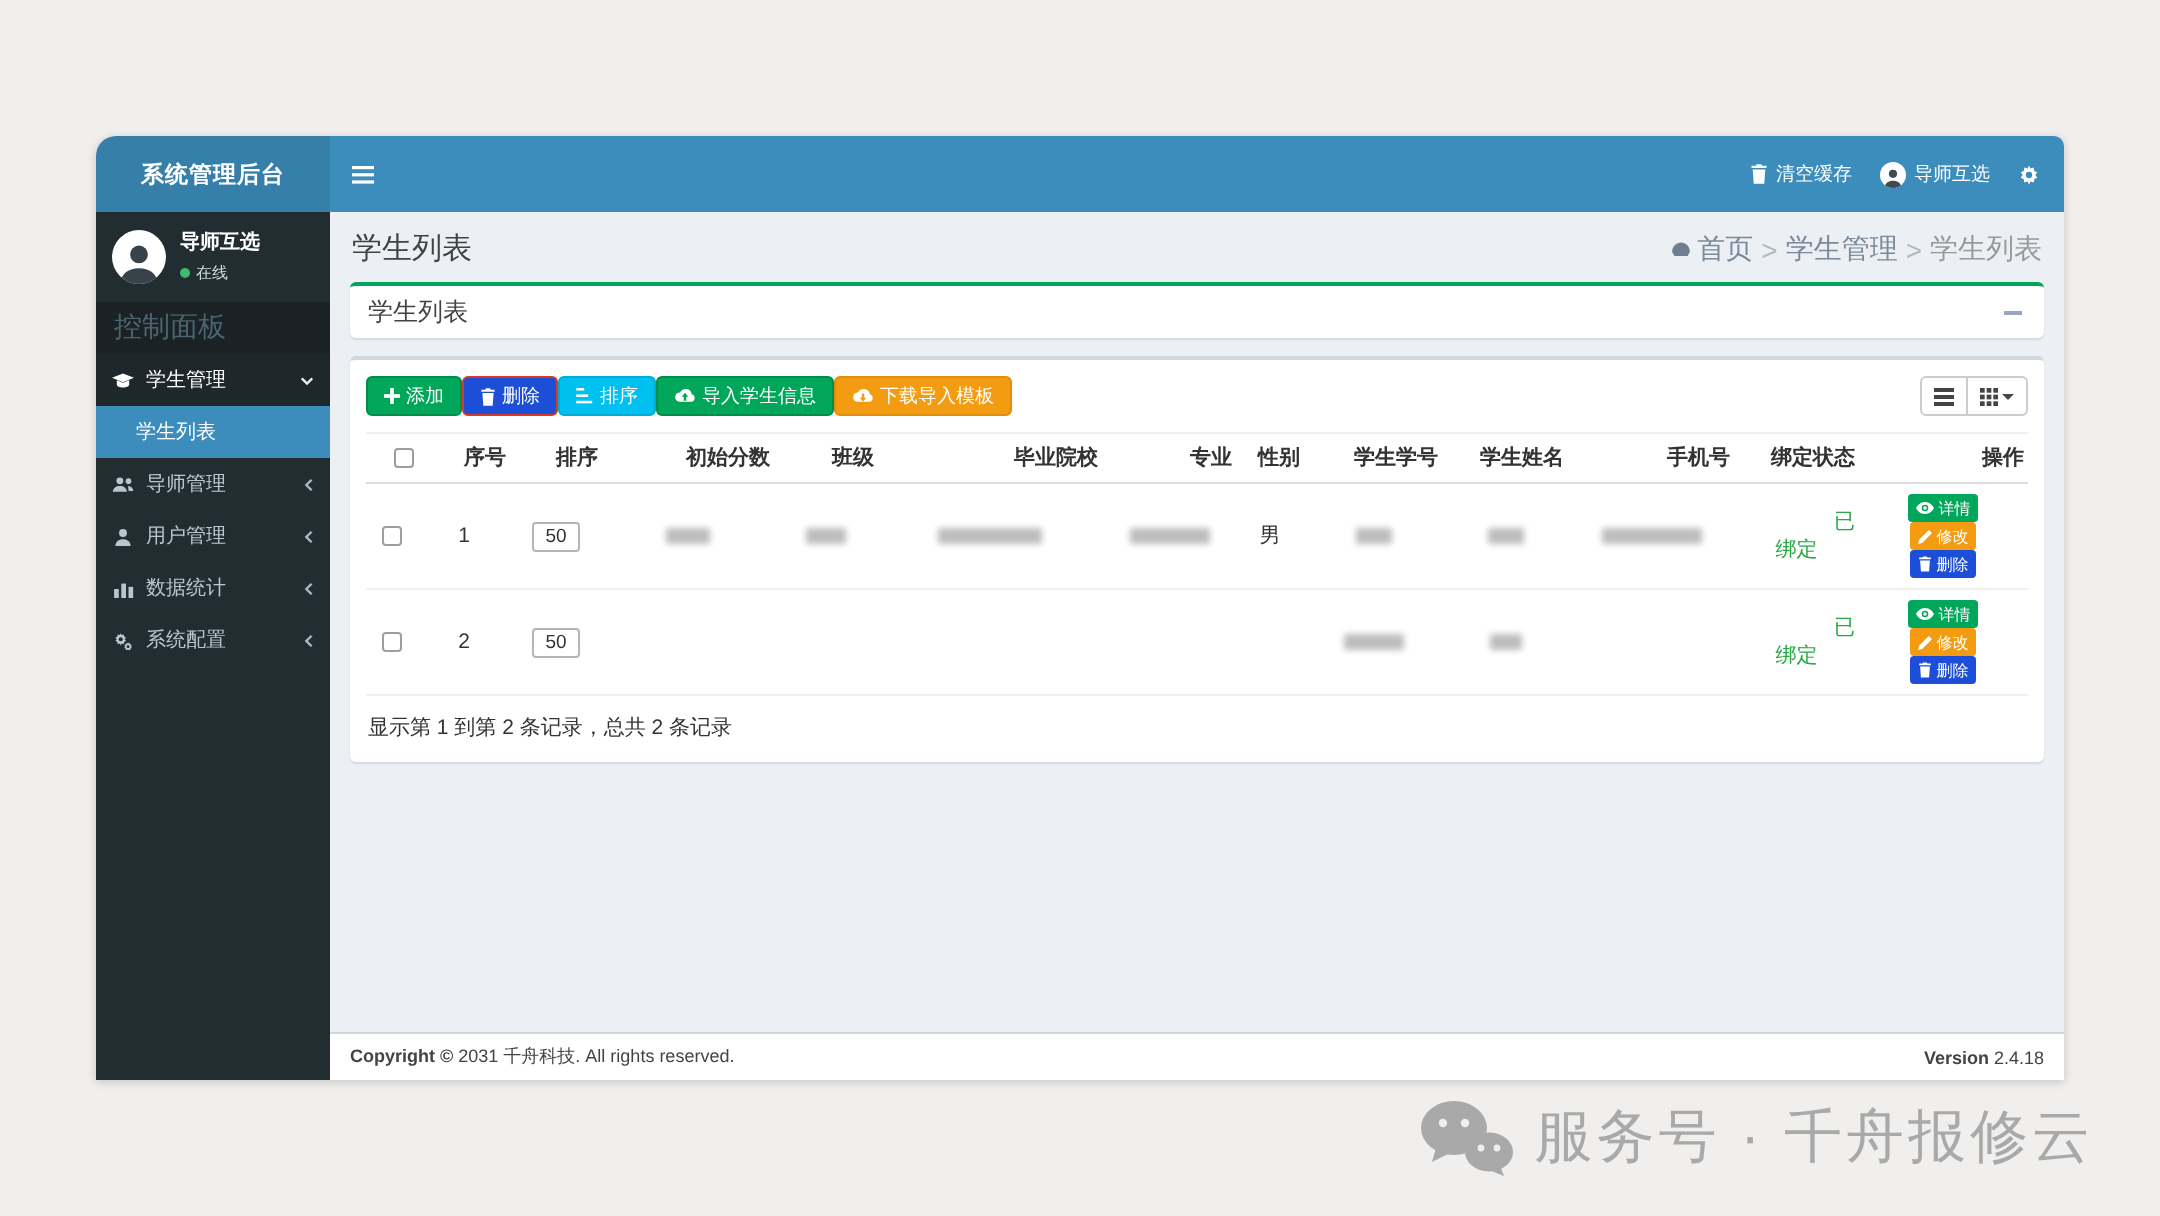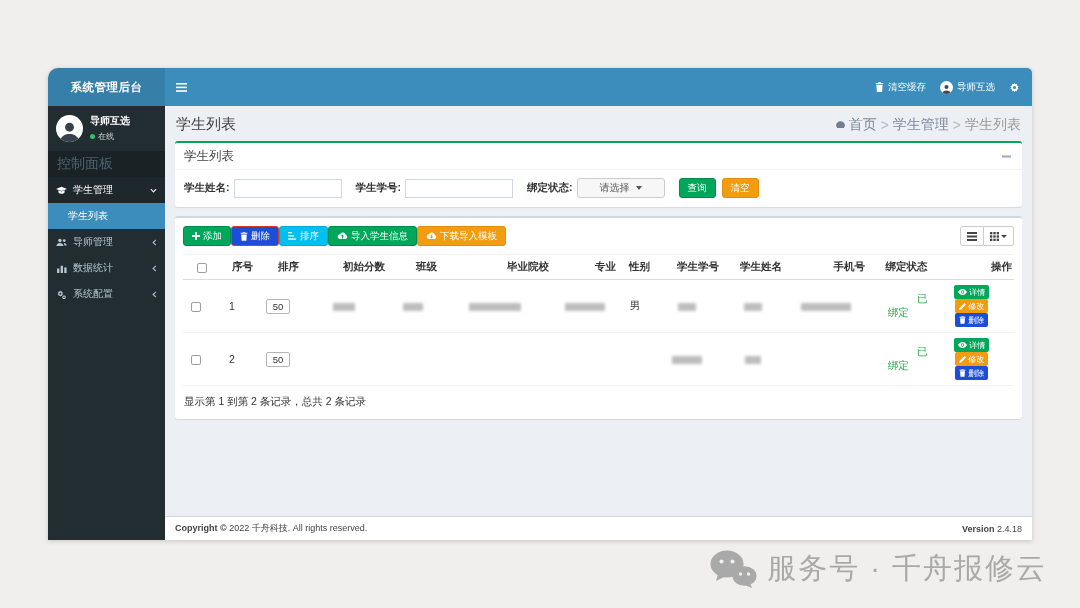--- a/index.html
+++ b/index.html
@@ -186,20 +186,34 @@
             </span>
             <span class="mi-label">导师管理</span>
             <span class="chev">
               <svg width="5" height="7" viewBox="0 0 5 8" fill="none" stroke="currentColor" stroke-width="1.4">
                 <path d="M4 1L1 4l3 3"></path>
               </svg>
             </span>
           </div>
           <div class="menu-item">
             <span class="mi-icon">
+              <svg width="9" height="9" viewBox="0 0 10 10" fill="currentColor">
+                <circle cx="5" cy="2.8" r="2.2"></circle>
+                <path d="M.7 10c.3-2.6 1.9-3.8 4.3-3.8S9 7.4 9.3 10z"></path>
+              </svg>
+            </span>
+            <span class="mi-label">用户管理</span>
+            <span class="chev">
+              <svg width="5" height="7" viewBox="0 0 5 8" fill="none" stroke="currentColor" stroke-width="1.4">
+                <path d="M4 1L1 4l3 3"></path>
+              </svg>
+            </span>
+          </div>
+          <div class="menu-item">
+            <span class="mi-icon">
               <svg width="10" height="9" viewBox="0 0 11 10" fill="currentColor">
                 <rect x="0" y="5" width="2.6" height="5"></rect>
                 <rect x="4" y="2" width="2.6" height="8"></rect>
                 <rect x="8" y="3.8" width="2.6" height="6.2"></rect>
               </svg>
             </span>
             <span class="mi-label">数据统计</span>
             <span class="chev">
               <svg width="5" height="7" viewBox="0 0 5 8" fill="none" stroke="currentColor" stroke-width="1.4">
                 <path d="M4 1L1 4l3 3"></path>
@@ -245,33 +259,20 @@
         </div>
 
         <div class="box box-search">
           <div class="box-header">
             <span class="box-title">学生列表</span>
             <span class="collapse-btn">
               <svg width="9" height="9" viewBox="0 0 9 9">
                   <rect y="3.5" width="9" height="2" fill="#97a7c3"></rect>
                 </svg>
             </span>
-          </div>
-          <div class="box-body">
-            <label>学生姓名:</label>
-            <input class="form-input" value="" style="">
-            <label>学生学号:</label>
-            <input class="form-input" value="" style="">
-            <label>绑定状态:</label>
-            <div class="select-btn">
-              <span>请选择</span>
-              <span class="caret"></span>
-            </div>
-            <button class="btn btn-green" style="margin-right:6px">查询</button>
-            <button class="btn btn-orange">清空</button>
           </div>
         </div>
 
         <div class="box box-table">
           <div class="table-toolbar">
             <button class="btn btn-green">
               <span>
                   <svg width="8" height="8" viewBox="0 0 8 8" fill="#fff">
                     <rect x="3.1" width="1.8" height="8"></rect>
                     <rect y="3.1" width="8" height="1.8"></rect>
@@ -421,21 +422,21 @@
                 </tr>
               </tbody>
           </table>
           <div class="summary">显示第 1 到第 2 条记录，总共 2 条记录</div>
         </div>
 
       </div>
       <div class="footer">
         <div>
           <b>Copyright ©</b>
-          <span>2022 千舟科技. All rights reserved.</span>
+          <span>2031 千舟科技. All rights reserved.</span>
         </div>
         <div>
           <b>Version</b>
           <span>2.4.18</span>
         </div>
       </div>
     </div>
   </div>
 </div>
 

